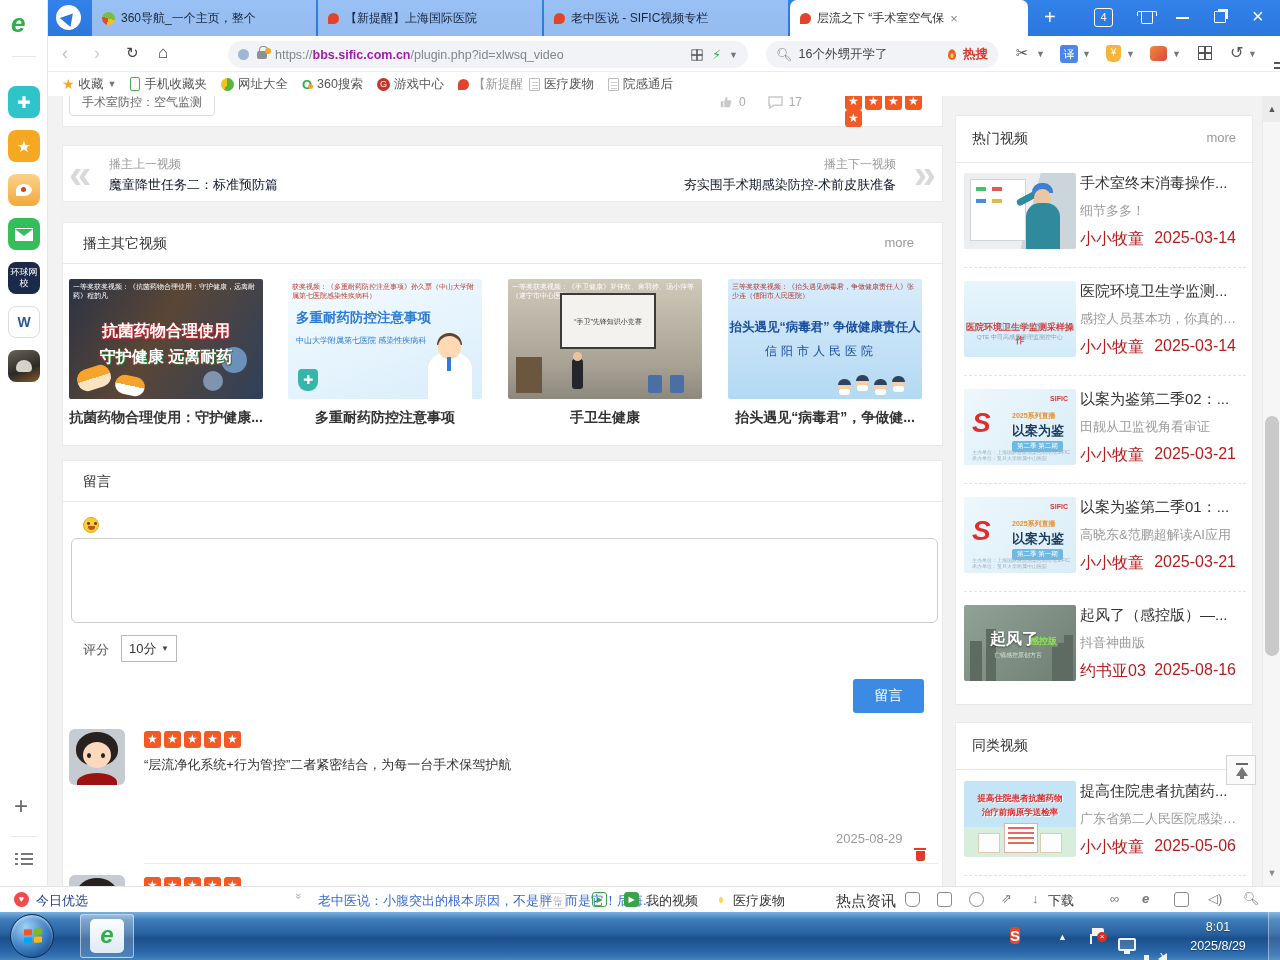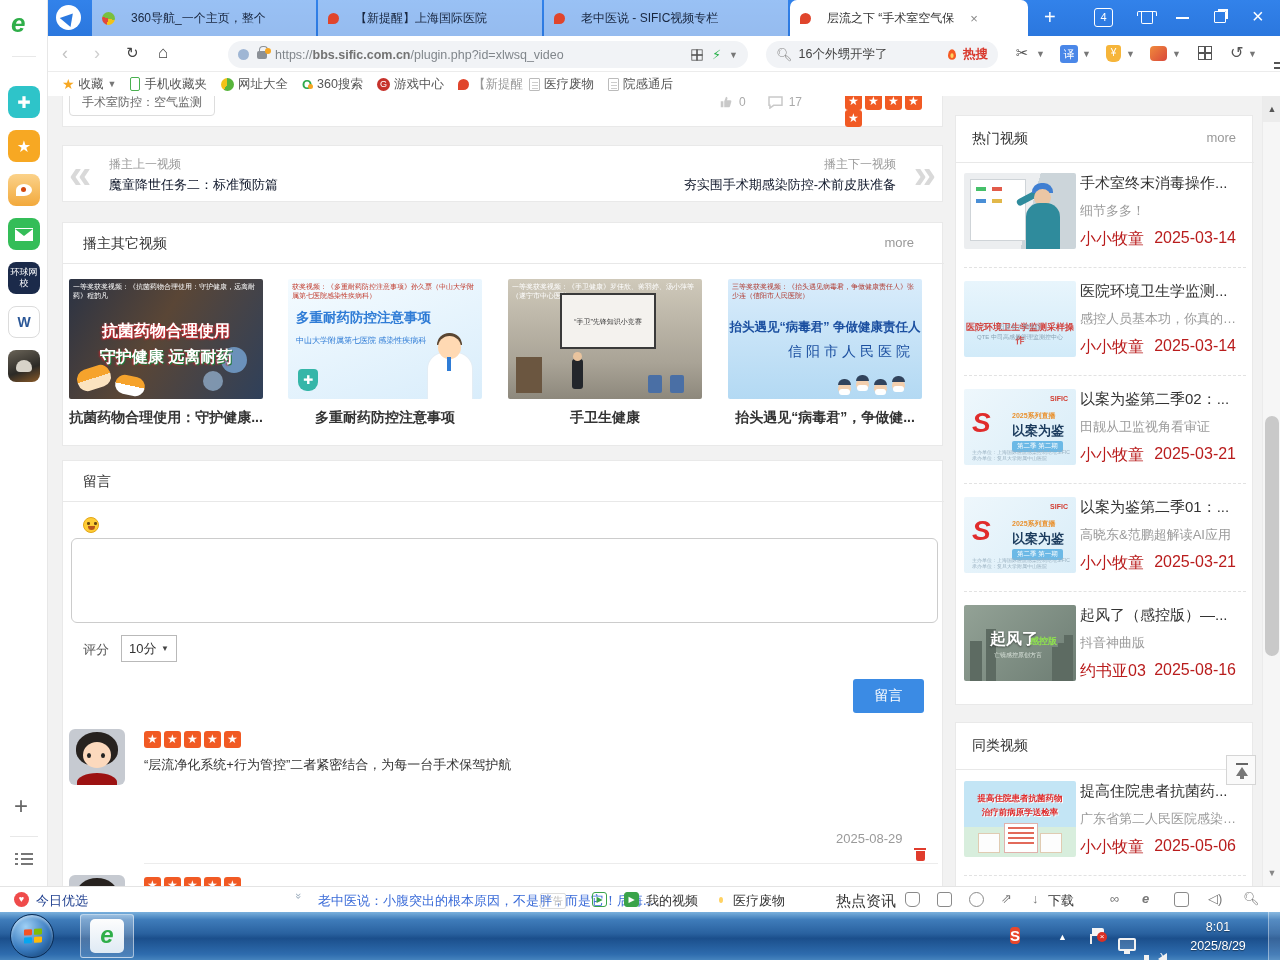--- a/index.html
+++ b/index.html
@@ -11,32 +11,32 @@
 .ellip{overflow:hidden;text-overflow:ellipsis;white-space:nowrap}
 
 
 .side{left:0;top:0;width:48px;height:886px;background:#fff;border-right:1px solid #e7e7e7;z-index:6}
 .elogo{font-weight:bold;font-style:italic;color:#2fae49;font-size:26px}
 .appic{width:32px;height:32px;border-radius:8px;left:8px;display:flex;align-items:center;justify-content:center;color:#fff;font-size:13px;overflow:hidden}
 .divh{height:1px;background:#e8e8e8}
 
 
 .tabbar{left:48px;top:0;width:1232px;height:36px;background:linear-gradient(#3282ea,#2b77de)}
-.tab{position:absolute;top:0;height:36px;display:flex;align-items:center;gap:16px;padding:0 10px;font-size:12px;color:#18263f;background:rgba(255,255,255,.5)}
+.tab{position:absolute;top:0;height:36px;display:flex;align-items:center;gap:6px;padding:0 10px;font-size:12px;color:#18263f;background:rgba(255,255,255,.5)}
 .tab.active{background:#fff;border-radius:7px 7px 0 0;color:#333}
 .tab .t{max-width:170px;overflow:hidden;white-space:nowrap}
 .fav360{width:13px;height:13px;border-radius:50%;background:conic-gradient(#79bf3f 0 30%,#f2c218 30% 55%,#e2483a 55% 80%,#79bf3f 80% 100%);flex:0 0 auto}
 .favsific{width:11px;height:11px;border-radius:50% 50% 50% 0;background:#e0452c;flex:0 0 auto}
 .wbtn{color:#fff;text-align:center}
 
 
 .navbar{left:48px;top:36px;width:1232px;height:36px;background:#fff;border-bottom:1px solid #ececec}
 .pill{background:#f1f3f6;border-radius:14px;display:flex;align-items:center}
 .url{font-size:12.5px;color:#80868b}
-.url b{color:#737373;font-weight:bold}
+.url b{color:#a21caf;font-weight:bold}
 .bolt{color:#27b24a;font-size:13px}
 .caret{font-size:9px;color:#777}
 .tlbox{width:18px;height:18px;border-radius:3px;background:#4a87e8;color:#fff;font-size:11px;line-height:18px;text-align:center}
 .shield{width:15px;height:17px;background:#f6b53a;border-radius:3px 3px 6px 6px;color:#fff;font-size:10px;line-height:16px;text-align:center}
 .gpad{width:17px;height:15px;border-radius:4px;background:linear-gradient(135deg,#f08a3c,#d9483b)}
 .gridic{width:14px;height:14px;border:1.5px solid #555;position:relative}
 .gridic::before{content:"";position:absolute;left:45%;top:-1px;bottom:-1px;width:1.5px;background:#555}
 .gridic::after{content:"";position:absolute;top:45%;left:-1px;right:-1px;height:1.5px;background:#555}
 .lock{width:10px;height:8px;background:#8b9096;border-radius:2px;position:relative}
 .lock::before{content:"";position:absolute;left:1.5px;top:-5px;width:7px;height:6px;border:1.5px solid #8b9096;border-bottom:none;border-radius:4px 4px 0 0}
@@ -142,21 +142,21 @@
 .tshield{position:absolute;left:10px;bottom:8px;width:20px;height:22px;background:#35b6a8;border-radius:4px 4px 9px 9px;color:#fff;text-align:center;line-height:22px;font-size:12px}
 .m-hand{background:linear-gradient(#cfc9ba,#a9a396 70%,#8d887c)}
 .m-hand .screenrect{position:absolute;left:52px;top:14px;width:96px;height:56px;background:#f4f2ee;border:2px solid #3a3a3a;font-size:7px;color:#333;text-align:center;padding-top:22px}
 .m-hand .podium{position:absolute;left:8px;bottom:6px;width:26px;height:36px;background:#6b5640}
 .m-hand .person{position:absolute;left:64px;bottom:10px;width:11px;height:30px;background:#23262b;border-radius:3px}
 .m-hand .phead{position:absolute;left:65px;bottom:38px;width:9px;height:9px;background:#e9c49e;border-radius:50%}
 .m-hand .chair{position:absolute;width:14px;height:18px;background:#4a6fa5;border-radius:2px;bottom:6px}
 .m-virus{background:linear-gradient(#d9ecfb,#b3d9f3)}
 .m-virus .tinytop{color:#b03a30}
 .m-virus .big{position:absolute;left:0;right:0;top:40px;text-align:center;font-size:12.5px;font-weight:bold;color:#1b4fa0}
-.m-virus .mid{position:absolute;left:0;right:8px;top:64px;text-align:right;font-size:14px;color:#1b4fa0;letter-spacing:4px}
+.m-virus .mid{position:absolute;left:0;right:8px;top:64px;text-align:center;font-size:12px;color:#1b4fa0;letter-spacing:4px}
 .vhead{position:absolute;bottom:4px;width:13px;height:13px;background:#f3cfae;border-radius:50%}
 .vhead::before{content:"";position:absolute;left:0;top:-3px;width:13px;height:6px;background:#31435c;border-radius:6px 6px 0 0}
 .vhead::after{content:"";position:absolute;left:1px;bottom:0;width:11px;height:6px;background:#fff;border-radius:3px}
 .t-surgery{background:linear-gradient(105deg,#eceef0 0 58%,#ccd5da 58% 100%)}
 .t-surgery .panel{position:absolute;left:6px;top:6px;width:56px;height:62px;background:#fff;border:1px solid #cfd4d8}
 .t-surgery .led{position:absolute;width:10px;height:4px}
 .t-surgery .nbody{position:absolute;left:62px;top:30px;width:34px;height:46px;background:#2f8b9c;border-radius:14px 14px 0 0}
 .t-surgery .nhead{position:absolute;left:70px;top:16px;width:17px;height:17px;background:#ebc6a4;border-radius:50%}
 .t-surgery .ncap{position:absolute;left:68px;top:10px;width:21px;height:10px;background:#3f7fd2;border-radius:9px 9px 0 0}
 .t-surgery .arm{position:absolute;left:52px;top:22px;width:22px;height:7px;background:#2f8b9c;border-radius:4px;transform:rotate(-28deg)}

